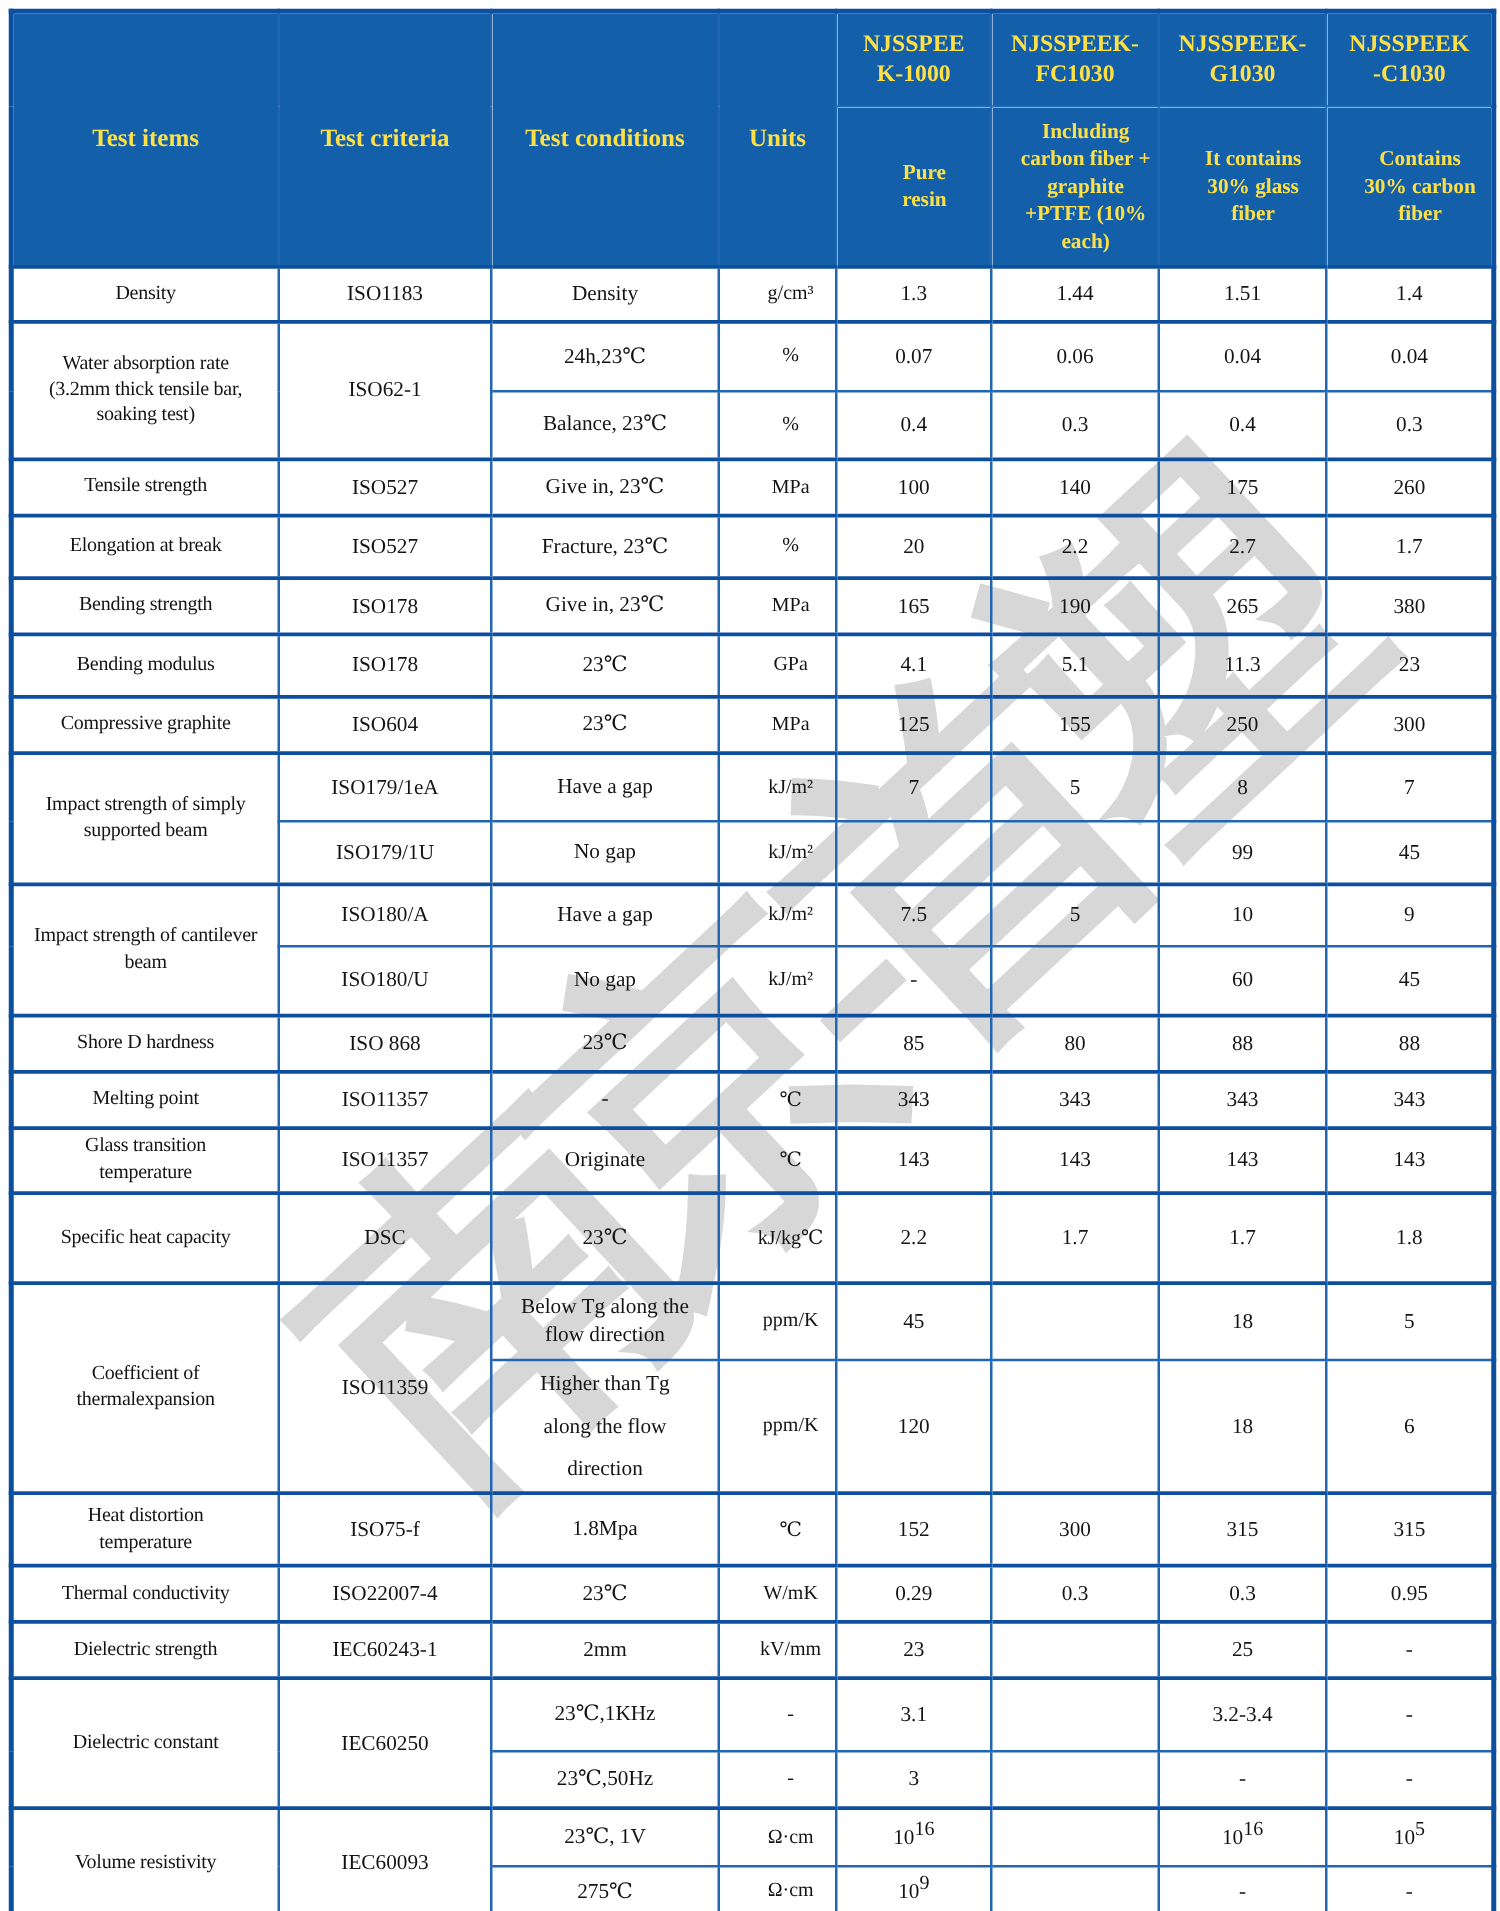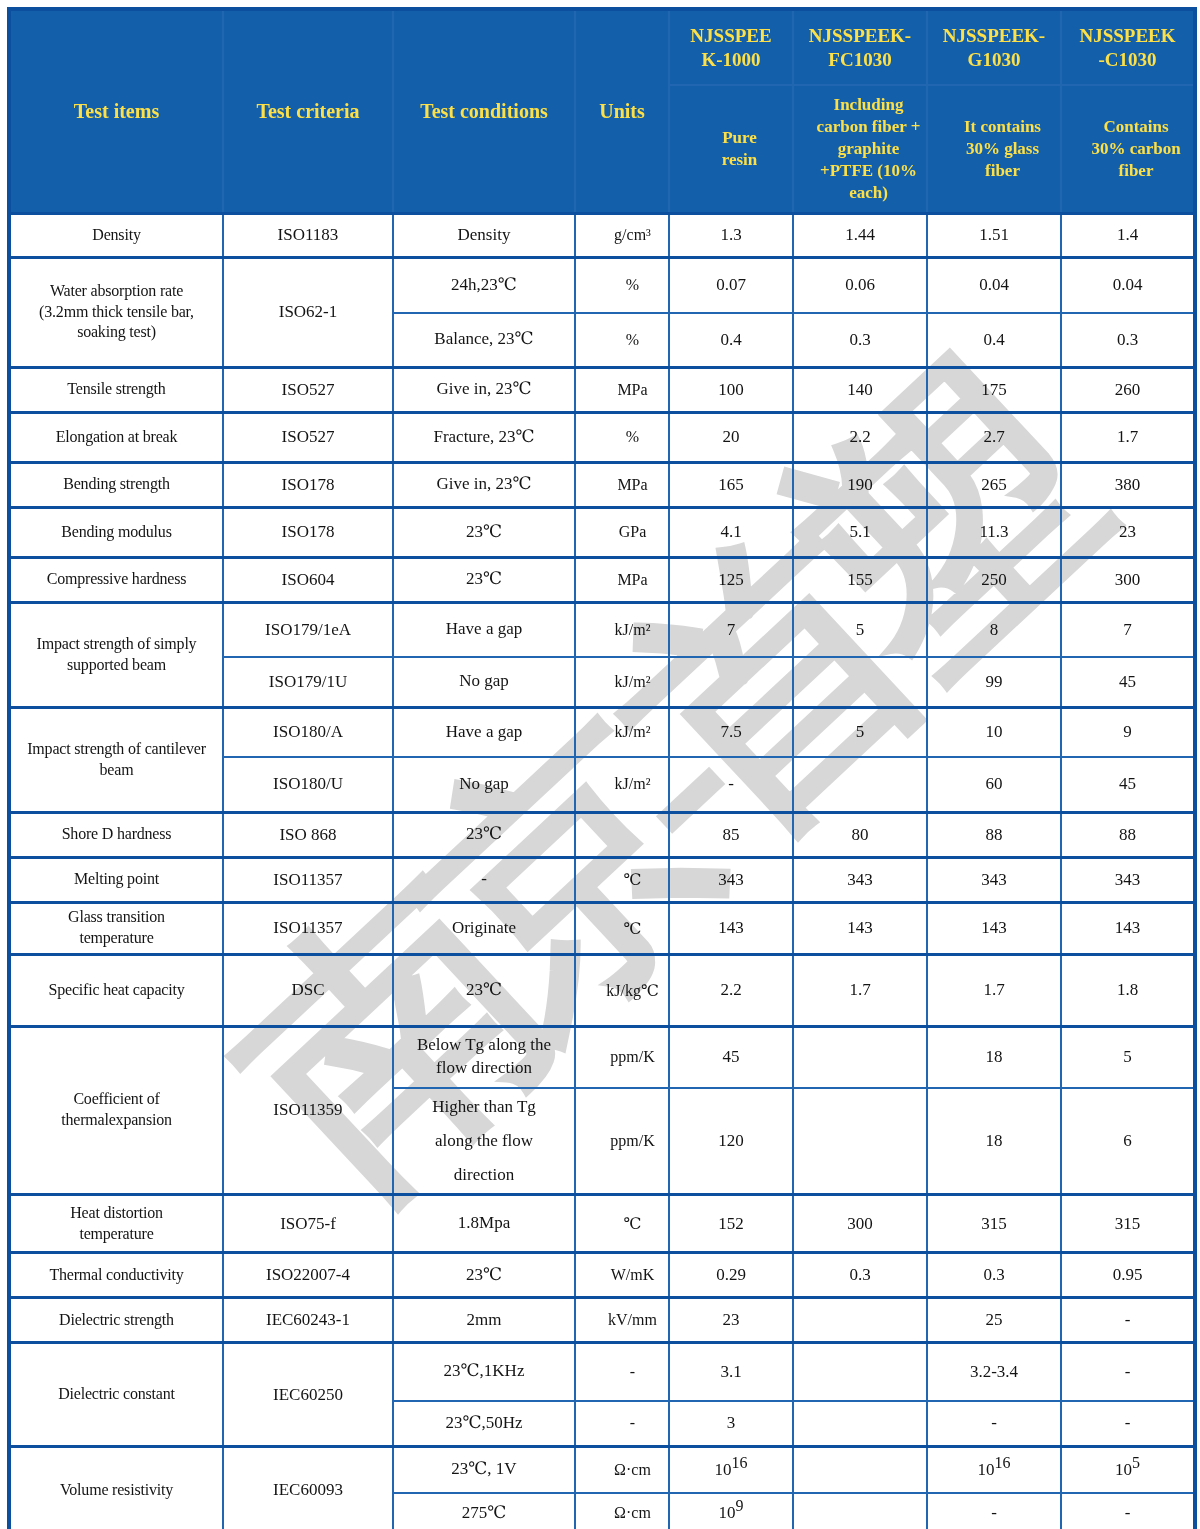--- a/index.html
+++ b/index.html
@@ -154,21 +154,21 @@
         <td class="item">Bending modulus</td>
         <td class="crit">ISO178</td>
         <td class="cond">23℃</td>
         <td class="unit">GPa</td>
         <td class="val">4.1</td>
         <td class="val">5.1</td>
         <td class="val">11.3</td>
         <td class="val">23</td>
       </tr>
       <tr class="gtop" style="height: 45px;">
-        <td class="item">Compressive hardness</td>
+        <td class="item">Compressive graphite</td>
         <td class="crit">ISO604</td>
         <td class="cond">23℃</td>
         <td class="unit">MPa</td>
         <td class="val">125</td>
         <td class="val">155</td>
         <td class="val">250</td>
         <td class="val">300</td>
       </tr>
       <tr class="gtop" style="height: 55px;">
         <td rowspan="2" class="item">Impact strength of simply

